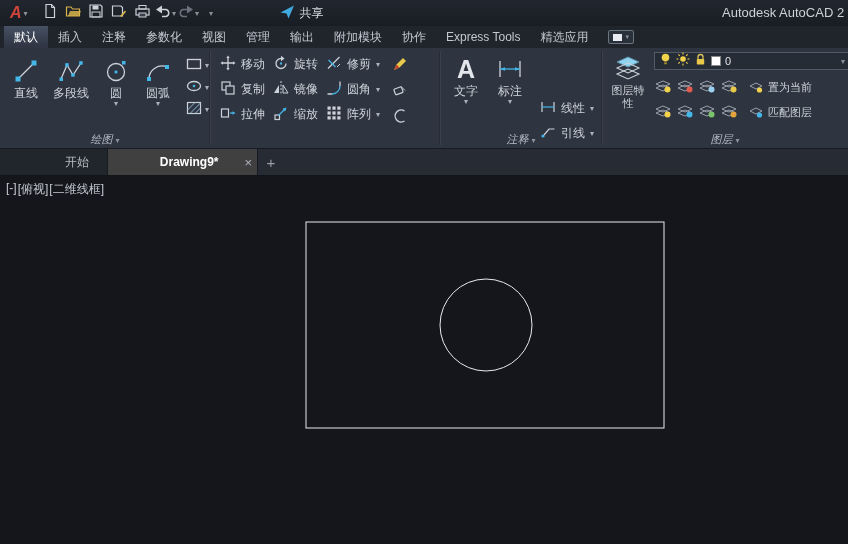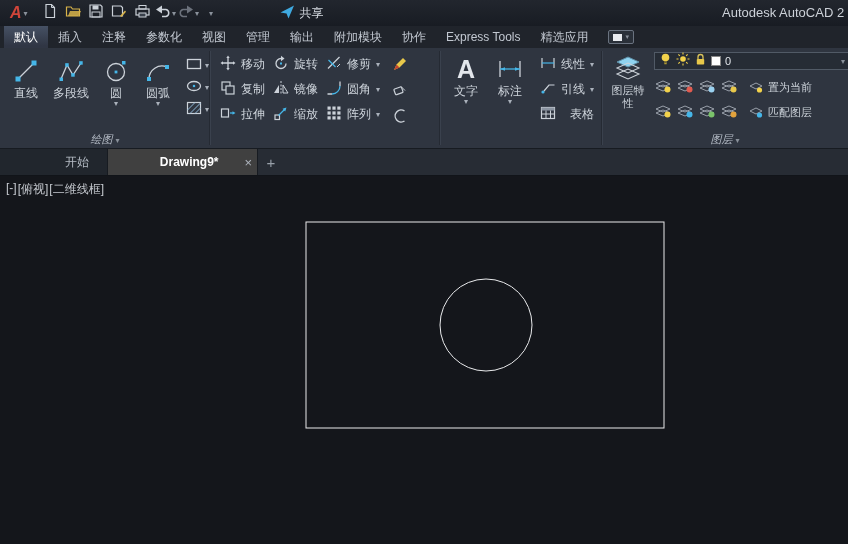--- a/index.html
+++ b/index.html
@@ -39,21 +39,21 @@
   .draw-content{position:absolute;top:6px;left:6px;display:flex;gap:2px;}
   .small-col{display:flex;flex-direction:column;gap:4px;margin-left:6px;padding-top:3px;}
   .small-row{display:flex;align-items:center;gap:3px;height:18px;}
 
   .mod-grid{position:absolute;top:4px;left:10px;display:flex;}
   .mod-col{display:flex;flex-direction:column;}
   .row-item{display:flex;align-items:center;gap:5px;height:25px;font-size:12px;color:#ced4db;white-space:nowrap;padding-right:8px;justify-content:space-between;}
   .icon-col{display:flex;flex-direction:column;align-items:center;gap:6px;padding-top:4px;margin-left:4px;}
 
   .ann-content{position:absolute;top:4px;left:8px;display:flex;gap:6px;}
-  .ann-col{display:flex;flex-direction:column;margin-left:4px;}
+  .ann-col{display:flex;flex-direction:column;margin-left:4px;margin-top:44px;}
   .bigA{font-size:25px;font-weight:bold;color:#e3e7ec;line-height:26px;}
 
   .lay-content{position:absolute;top:4px;left:6px;display:flex;}
   .lay-right{display:flex;flex-direction:column;margin-left:6px;}
   .layer-dd{display:flex;align-items:center;gap:4px;width:196px;height:18px;background:#262c35;border:1px solid #515a66;padding:0 4px;margin-bottom:5px;}
   .layer-dd .val{font-size:11px;color:#dfe3e8;flex:1;}
   .swatch{width:10px;height:10px;background:#ffffff;border:1px solid #888;}
   .lay-row{display:flex;align-items:center;gap:4px;height:25px;}
   .lay-txt{font-size:11px;color:#ccd2d9;margin-left:6px;white-space:nowrap;display:flex;align-items:center;gap:4px;}
   .props-lbl{font-size:11px;color:#ced4db;line-height:13px;text-align:center;width:34px;}
@@ -383,20 +383,21 @@
           <div class="row-item">
               <span><svg width="16" height="14" viewBox="0 0 16 14">
                   <rect x="1.5" y="1.5" width="13" height="11" fill="none" stroke="#ccd2d9" stroke-width="1.2"></rect>
                   <rect x="1.5" y="1.5" width="13" height="3" fill="#8b94a1"></rect>
                   <path d="M1.5 8 H14.5 M6 4.5 V12.5 M10.5 4.5 V12.5" stroke="#ccd2d9" stroke-width="1"></path>
                 </svg></span>
               <span>表格</span>
             </div>
         </div>
       </div>
+      <div class="panel-label"><span>注释</span><span class="tiny-arrow">▾</span></div>
     </div>
     <div class="vsep" style="left:601px;"></div>
 
     <div class="panel" style="left:602px;width:246px;">
       <div class="lay-content">
         <div class="btn-big" style="width:40px;">
           <span class="ic">
               <svg width="30" height="28" viewBox="0 0 30 28">
                 <polygon points="4,7 15,2 26,7 15,12" fill="#8fd3f0" stroke="#5e90a8" stroke-width="1"></polygon>
                 <polygon points="4,13 15,8 26,13 15,18" fill="none" stroke="#ccd2d9" stroke-width="1.1"></polygon>

